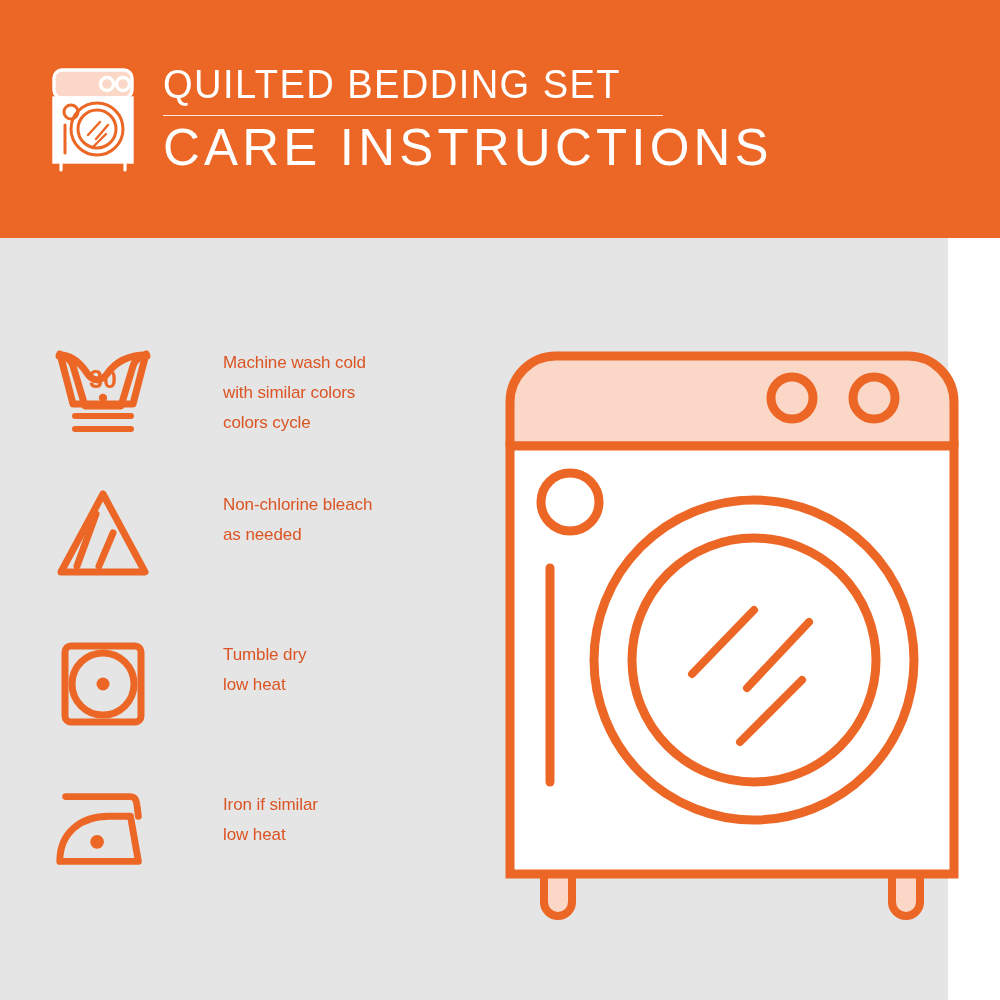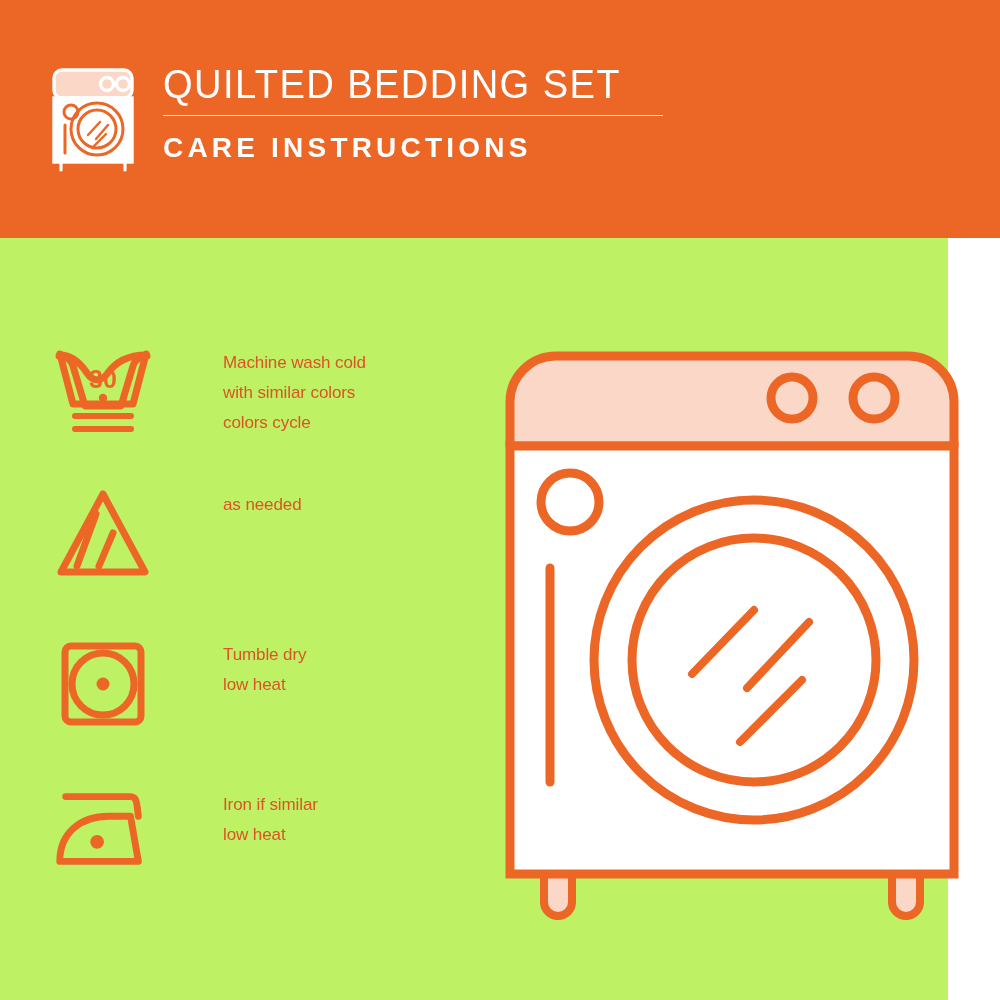--- a/index.html
+++ b/index.html
@@ -10,21 +10,21 @@
     width: 1000px;
     height: 1000px;
     background: #ffffff;
     font-family: "Liberation Sans", sans-serif;
     overflow: hidden;
   }
   .page {
     position: relative;
     width: 948px;
     height: 1000px;
-    background: #bef264;
+    background: #e5e5e5;
   }
 
   
   .header {
     position: absolute;
     left: 0;
     top: 0;
     width: 1000px;
     height: 238px;
     background: #EC6726;
@@ -59,23 +59,23 @@
     white-space: nowrap;
   }
   .title-rule {
     height: 1px;
     background: rgba(255,255,255,0.85);
     margin: 9px 0 9px 0;
     width: 500px;
   }
   .title-sub {
     color: #FFFFFF;
-    font-size: 28px;
+    font-size: 51px;
     line-height: 46px;
-    font-weight: 700;
+    font-weight: 400;
     letter-spacing: 4.2px;
     white-space: nowrap;
   }
 
   
   .symbols {
     position: absolute;
     left: 0;
     top: 238px;
     width: 480px;
@@ -195,20 +195,21 @@
       <div class="care-symbol">
         <svg viewBox="0 0 104 96" width="104" height="96" aria-hidden="true">
           <g fill="none" stroke="#EC6726" stroke-width="7" stroke-linejoin="round" stroke-linecap="round">
             <path d="M52 8 L 94 86 L 10 86 Z"></path>
             <line x1="45" y1="28" x2="26" y2="80"></line>
             <line x1="62" y1="47" x2="48" y2="80"></line>
           </g>
         </svg>
       </div>
       <div class="care-label">
+        <span class="ln">Non-chlorine bleach</span>
         <span class="ln">as needed</span>
       </div>
     </div>
 
     <div class="care-row r3">
       <div class="care-symbol">
         <svg viewBox="0 0 104 98" width="104" height="98" aria-hidden="true">
           <g fill="none" stroke="#EC6726" stroke-width="7" stroke-linejoin="round">
             <rect x="14" y="10" width="76" height="76" rx="6"></rect>
             <circle cx="52" cy="48" r="31"></circle>

